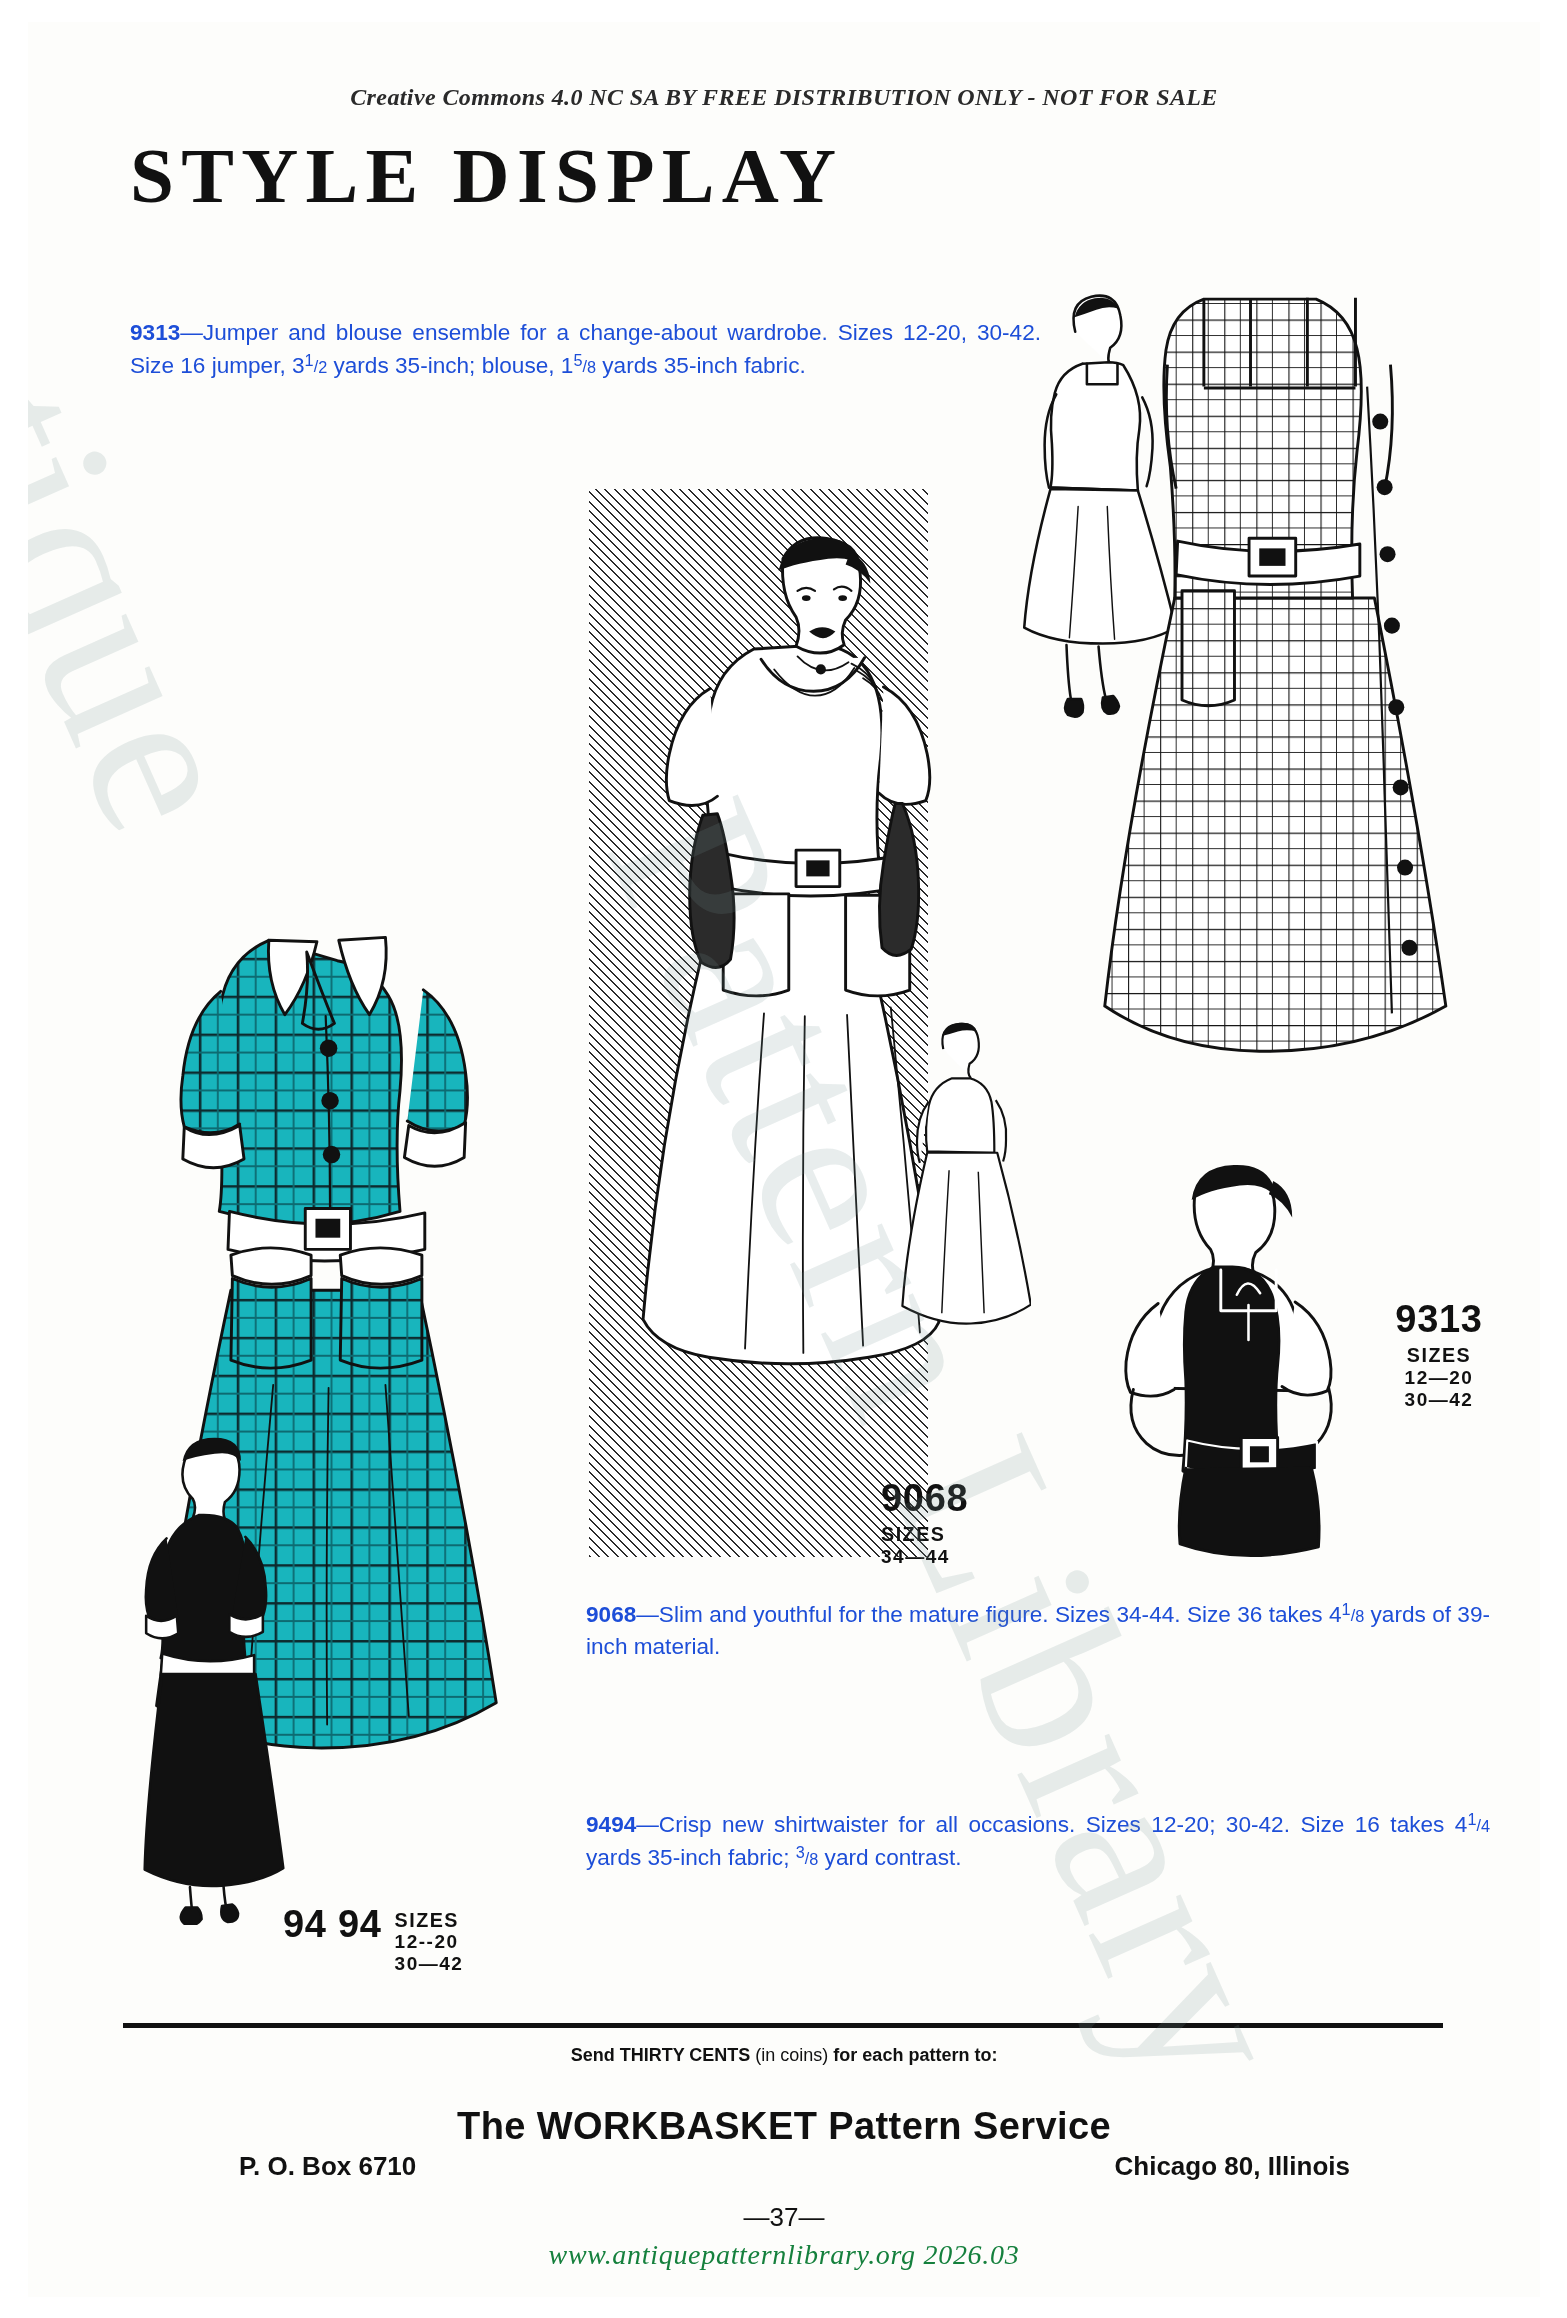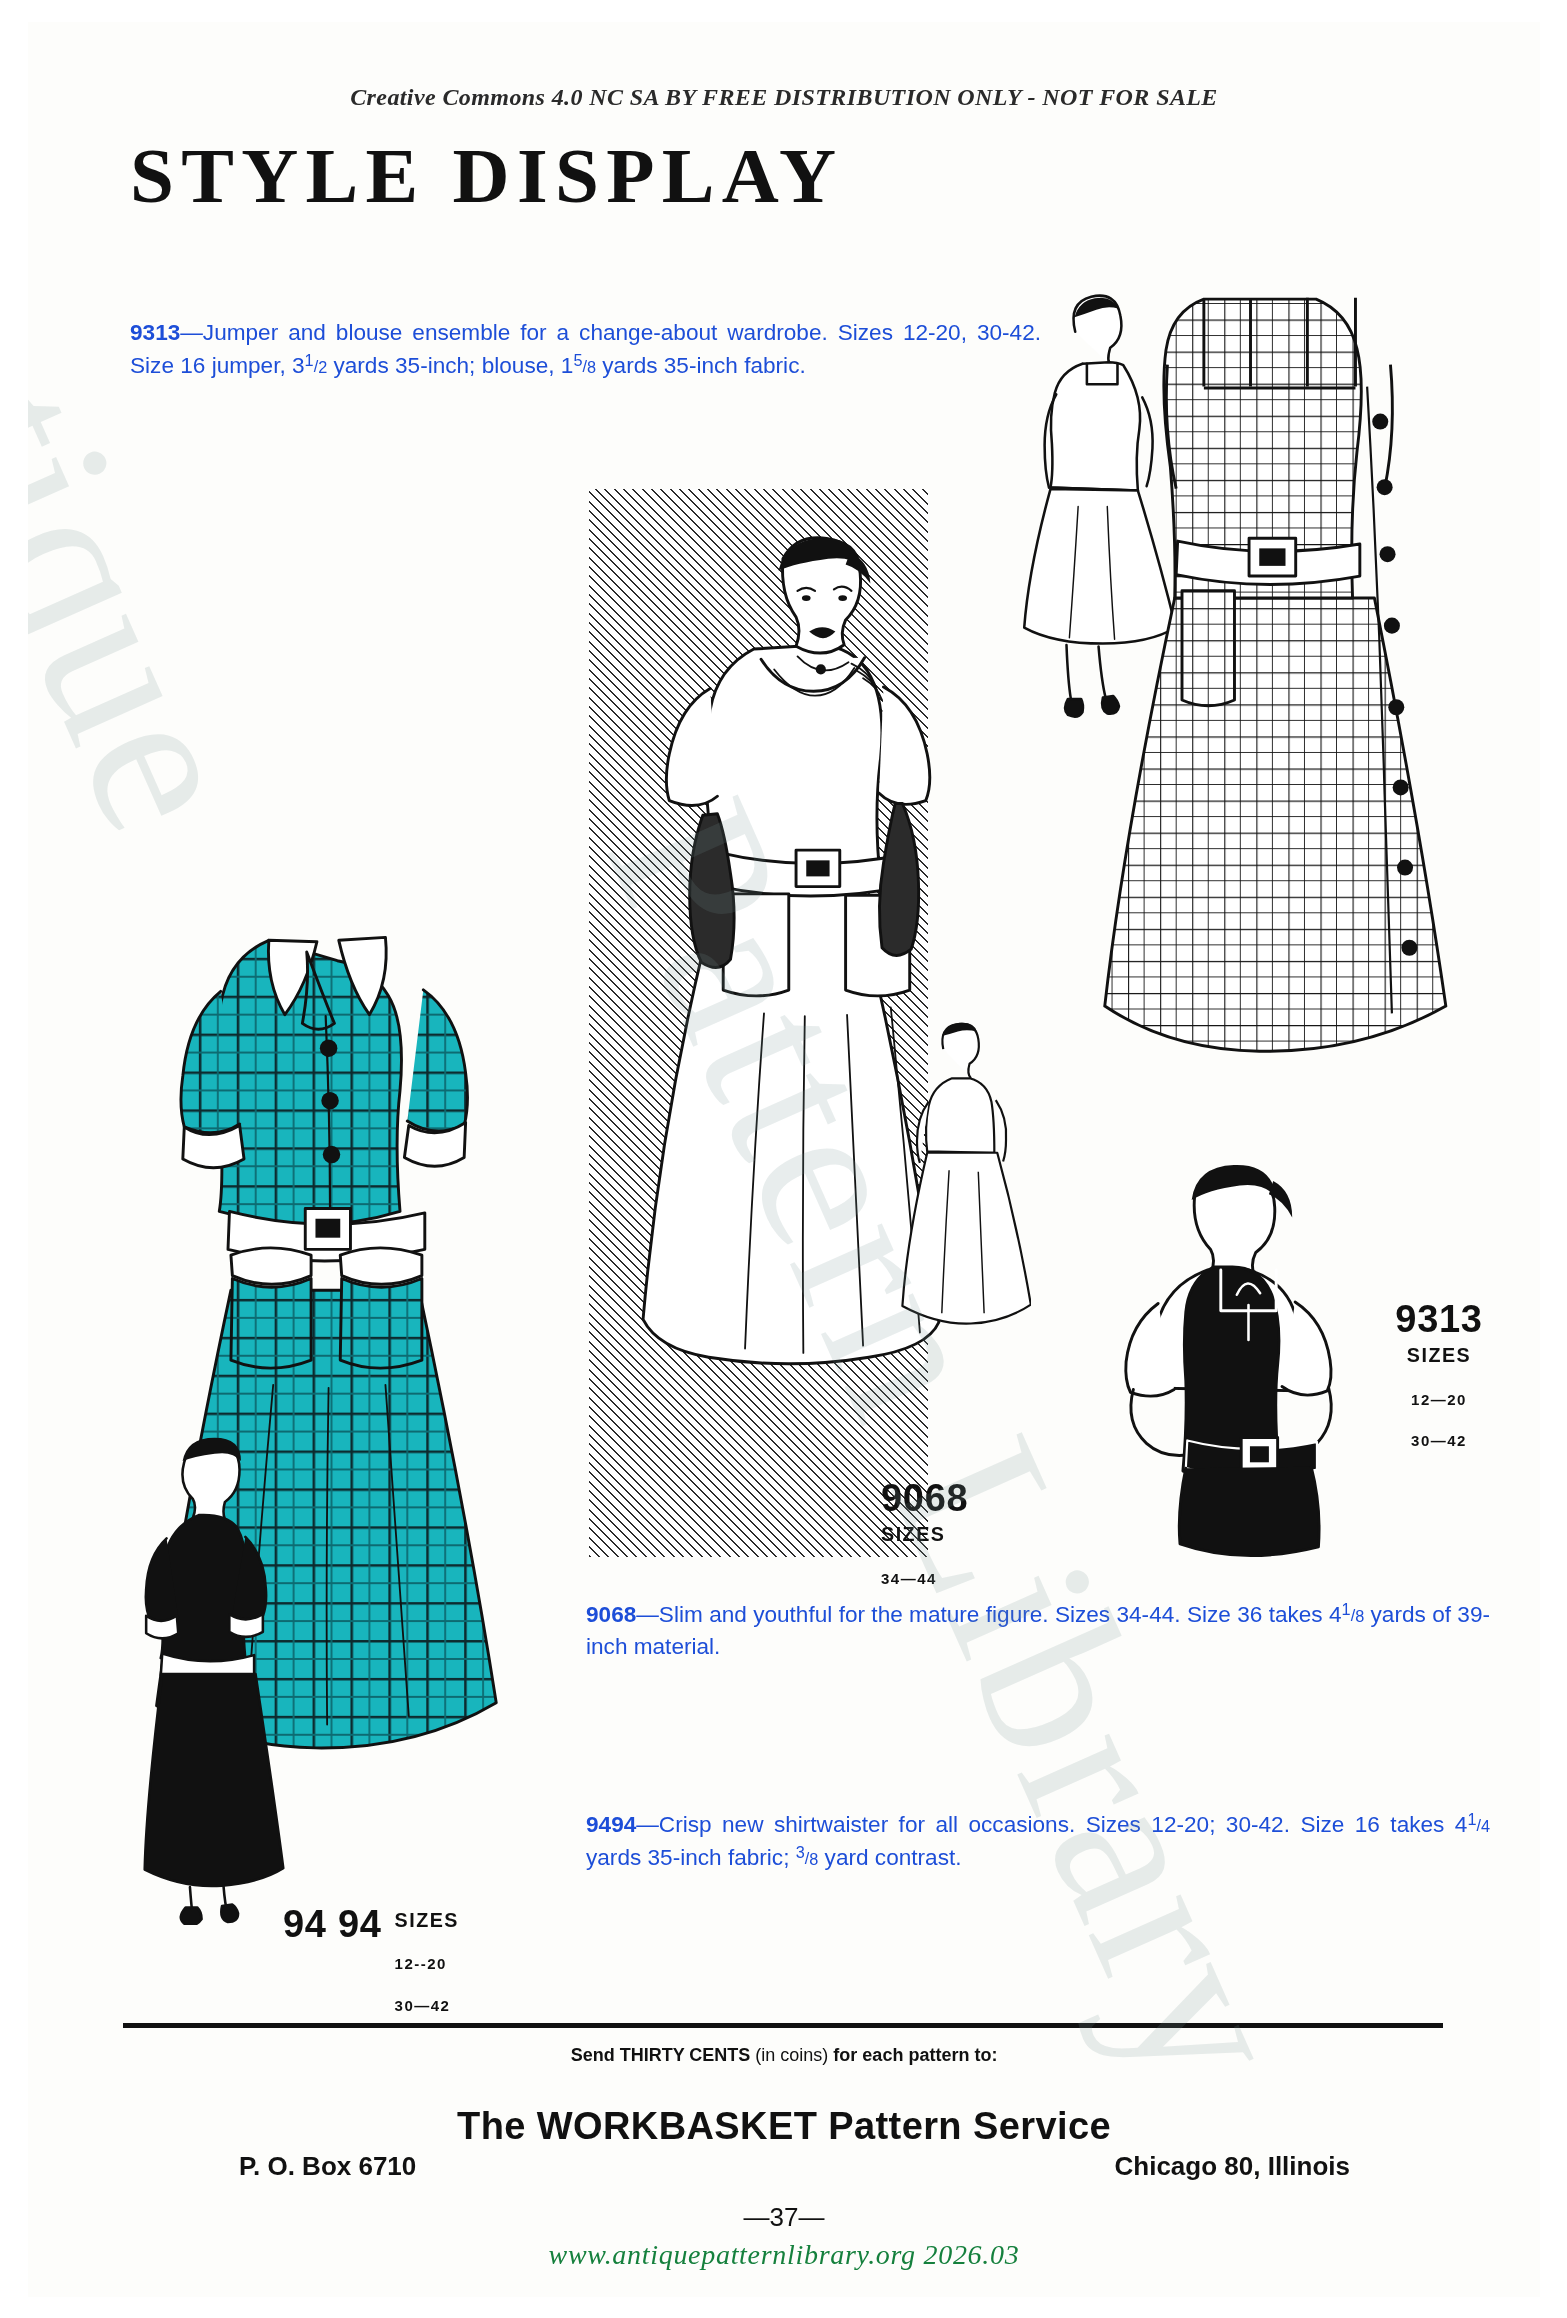--- a/index.html
+++ b/index.html
@@ -96,21 +96,21 @@
   
   .caption {
     position: absolute;
     font-family: "Liberation Sans", sans-serif;
     color: #111;
     font-weight: bold;
     text-align: center;
   }
   .cap-num { font-size: 38px; letter-spacing: 0.7px; }
   .cap-sizes { font-size: 19.7px; letter-spacing: 1.5px; margin-top: 2.9px; }
-  .cap-range { font-size: 15px; letter-spacing: 1.5px; margin-top: 24px; }
+  .cap-range { font-size: 19px; letter-spacing: 1.5px; }
 
   .cap-9068 { left: 853px; top: 1455px; width: 175px; text-align: left;}
   .cap-9313 { left: 1320px; top: 1276px; width: 182px; }
   .cap-9494 { left: 255px; top: 1881px; width: 306px; text-align: left; }
   .cap-9494 .row { display: flex; align-items: flex-start; gap: 13px; }
   .cap-9494 .stack { display: block; line-height: 1.15; padding-top: 5.8px;}
 
   
   .rule {
     position: absolute;

